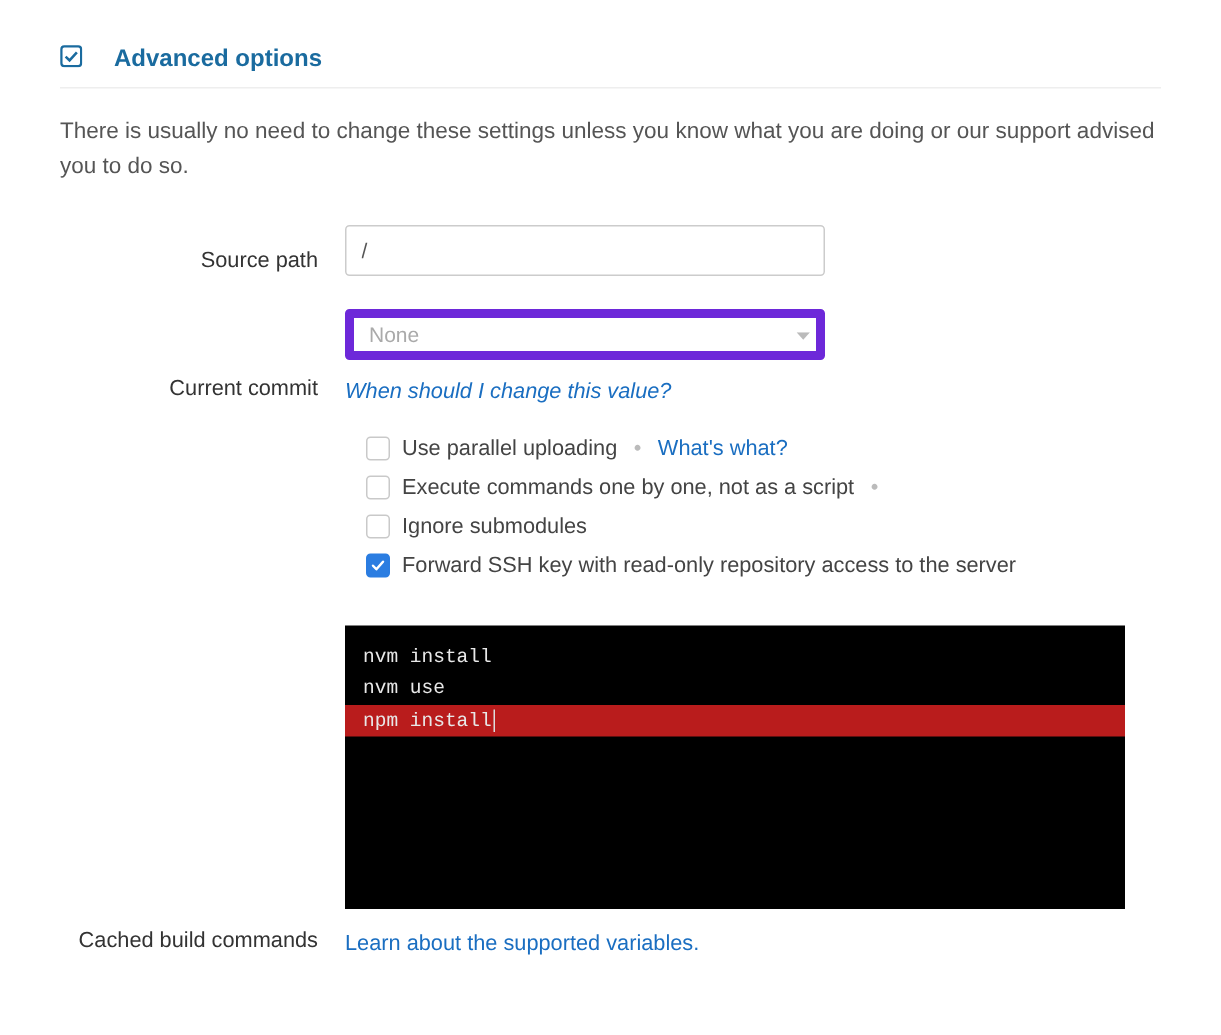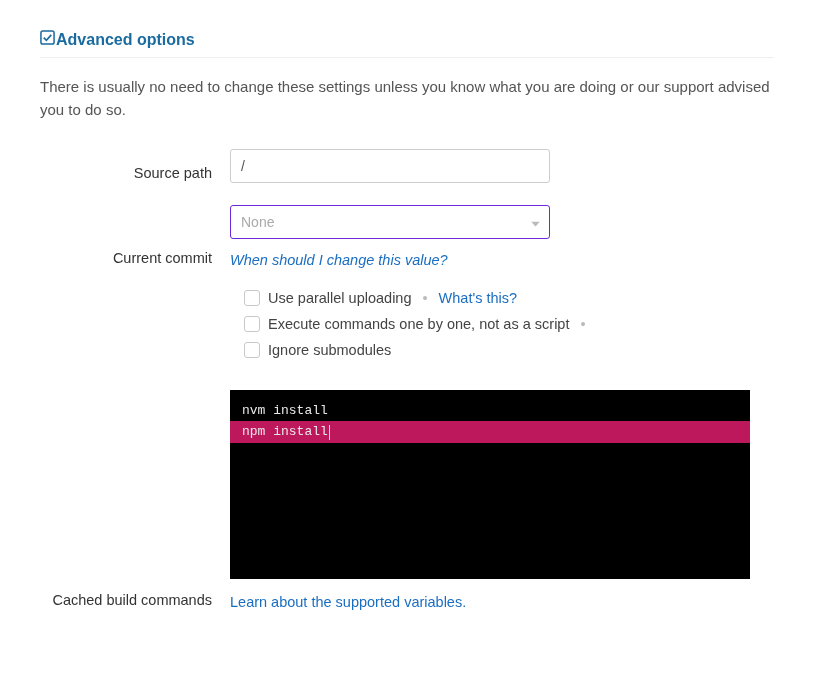--- a/index.html
+++ b/index.html
@@ -11,21 +11,21 @@
       font-family: -apple-system, BlinkMacSystemFont, "Segoe UI", Helvetica, Arial, sans-serif;
       font-size: 15px;
       color: #333;
       background: #fff;
       padding: 30px 40px;
       width: 814px;
     }
     .section-header {
       display: flex;
       align-items: center;
-      gap: 1px;
+      gap: 21px;
       color: #1a6b9f;
       font-weight: 600;
       font-size: 16px;
       padding-bottom: 8px;
       border-bottom: 1px solid #eee;
       margin-bottom: 18px;
     }
     .section-header svg {
       width: 15px;
       height: 15px;
@@ -70,21 +70,21 @@
       color: #555;
     }
     .select-wrap {
       position: relative;
       width: 320px;
     }
     .select-box {
       width: 100%;
       height: 34px;
       padding: 6px 30px 6px 10px;
-      border: 1px solid #6d28d9;
+      border: 6px solid #6d28d9;
       border-radius: 3px;
       font-size: 14px;
       color: #aaa;
       background: #fff;
       cursor: pointer;
       display: flex;
       align-items: center;
     }
     .select-caret {
       position: absolute;
@@ -144,21 +144,21 @@
       font-size: 13px;
       width: 520px;
       height: 189px;
       padding: 10px 12px;
       line-height: 1.65;
     }
     .terminal-line {
       white-space: pre;
     }
     .terminal-line.active {
-      background: #be185d;
+      background: #b91c1c;
       margin-left: -12px;
       margin-right: -12px;
       padding-left: 12px;
       padding-right: 12px;
       position: relative;
     }
     .terminal-line.active::after {
       content: "";
       display: inline-block;
       width: 1px;
@@ -216,41 +216,50 @@
 </div>
 
 <div class="form-row">
   <div class="form-label"></div>
   <div class="form-control-col">
     <div class="checkbox-group">
       <div class="checkbox-row">
         <span class="checkbox"></span>
         <span class="checkbox-label">Use parallel uploading</span>
         <span class="sep-dot">•</span>
-        <a class="hint-link">What's this?</a>
+        <a class="hint-link">What's what?</a>
       </div>
       <div class="checkbox-row">
         <span class="checkbox"></span>
         <span class="checkbox-label">Execute commands one by one, not as a script</span>
         <span class="sep-dot">•</span>
       </div>
       <div class="checkbox-row">
         <span class="checkbox"></span>
         <span class="checkbox-label">Ignore submodules</span>
       </div>
+      <div class="checkbox-row">
+        <span class="checkbox checked">
+          <svg viewBox="0 0 12 12">
+              <path d="M2 6.2 L4.7 9 L10 3" stroke="#fff" stroke-width="2" fill="none" stroke-linecap="round" stroke-linejoin="round"></path>
+            </svg>
+        </span>
+        <span class="checkbox-label">Forward SSH key with read-only repository access to the server</span>
+      </div>
     </div>
   </div>
 </div>
 
 <div class="form-row">
   <div class="form-label">
     <span>Cached build commands</span>
   </div>
   <div class="form-control-col">
     <div class="terminal">
       <div class="terminal-line">nvm install</div>
+      <div class="terminal-line">nvm use</div>
       <div class="terminal-line active">npm install</div>
     </div>
     <div class="below-terminal">
       <a class="hint-link">Learn about the supported variables.</a>
     </div>
   </div>
 </div>
 
 </body></html>

